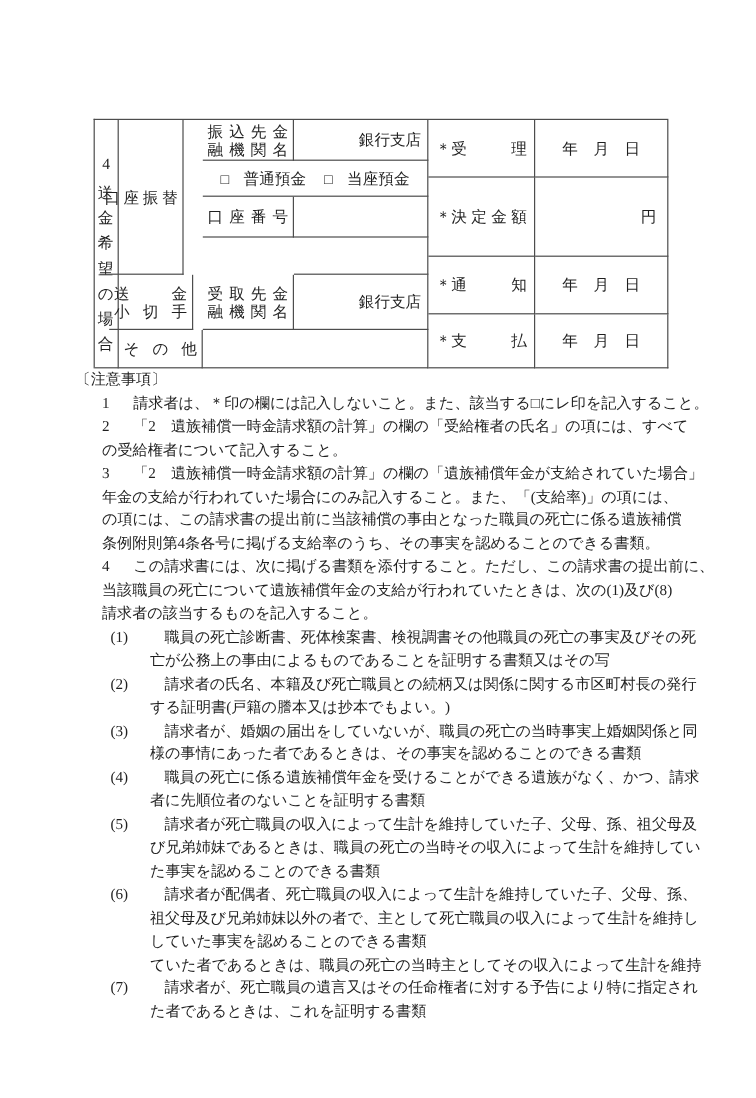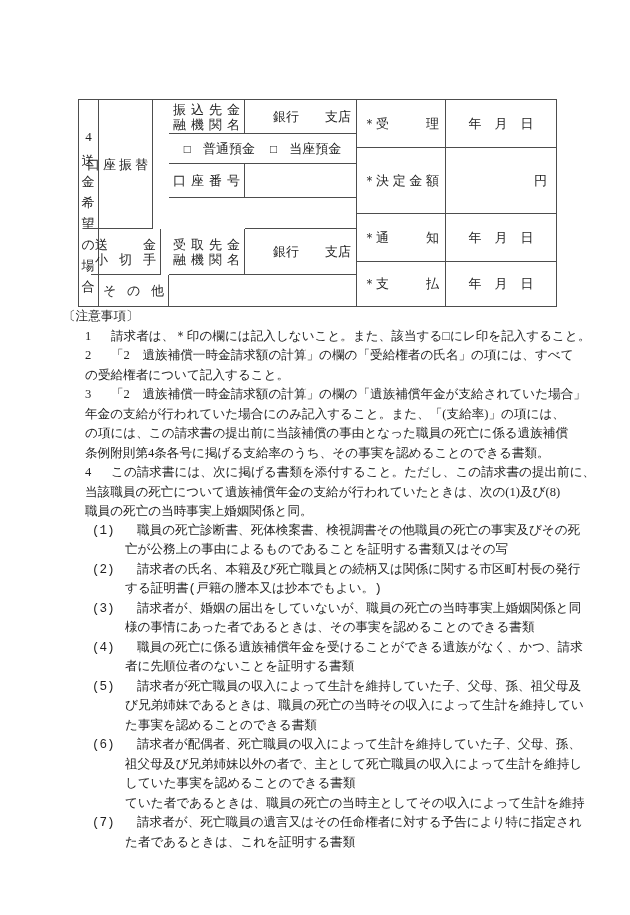--- a/index.html
+++ b/index.html
@@ -7,33 +7,33 @@
         font-family:"Liberation Serif","DejaVu Serif",serif;color:#1f1f1f;}
   
   .tbl{position:absolute;left:78px;top:99px;width:478px;height:207px;
        border-top:1px solid #4d4d4d;border-left:1px solid #4d4d4d;font-size:13px;}
   .cell{position:absolute;box-sizing:border-box;border-right:1px solid #4d4d4d;
         border-bottom:1px solid #4d4d4d;display:flex;flex-direction:column;justify-content:center;}
   .jline{text-align:justify;text-align-last:justify;padding:0 4px;line-height:15px;}
   .sec{align-items:center;justify-content:flex-start;padding-top:30px;gap:6px;}
   .sec .num{line-height:14px;}
   .sec .vtxt{width:14px;word-break:break-all;line-height:21px;text-align:left;}
-  .vbank{flex-direction:row;justify-content:flex-end;align-items:center;gap:26px;padding-right:5px;}
+  .vbank{flex-direction:row;justify-content:flex-end;align-items:center;padding-right:5px;}
   .vcheck{flex-direction:row;justify-content:center;align-items:center;gap:15px;}
   .cbgroup{display:flex;align-items:center;gap:12px;}
   .cbx{font-size:12px;line-height:12px;}
   .alabel{flex-direction:row;justify-content:space-between;align-items:center;padding:0 6px;}
   .vdate{flex-direction:row;justify-content:center;align-items:center;}
   .vamount{flex-direction:row;justify-content:flex-end;align-items:center;padding-right:9px;}
   
   .notes{position:absolute;left:63px;top:307px;width:540px;font-size:12.6px;line-height:19.5px;}
   .nline{white-space:nowrap;}
   .nitem{margin-left:22px;}
   .nnum{display:inline-block;width:26px;}
-  .nsub{margin-left:62px;font-family:Liberation Mono, monospace;}
+  .nsub{margin-left:62px;}
   .nsub .first{margin-left:-33px;}
   .snum{display:inline-block;width:45px;}
 </style>
 </head>
 <body>
 
 <div class="page">
 
   <div class="tbl">
 
@@ -142,21 +142,21 @@
     <div class="nitem">
       <div class="nline"><span class="nnum">3</span><span>「2　遺族補償一時金請求額の計算」の欄の「遺族補償年金が支給されていた場合」</span></div>
       <div class="nline">年金の支給が行われていた場合にのみ記入すること。また、「(支給率)」の項には、</div>
       <div class="nline">の項には、この請求書の提出前に当該補償の事由となった職員の死亡に係る遺族補償</div>
       <div class="nline">条例附則第4条各号に掲げる支給率のうち、その事実を認めることのできる書類。</div>
     </div>
 
     <div class="nitem">
       <div class="nline"><span class="nnum">4</span><span>この請求書には、次に掲げる書類を添付すること。ただし、この請求書の提出前に、</span></div>
       <div class="nline">当該職員の死亡について遺族補償年金の支給が行われていたときは、次の(1)及び(8)</div>
-      <div class="nline">職員の死亡の当時事実上婚姻関係と同。</div>
+      <div class="nline">請求者の該当するものを記入すること。</div>
     </div>
 
     <div class="nsub">
       <div class="nline first"><span class="snum">(1)</span><span>職員の死亡診断書、死体検案書、検視調書その他職員の死亡の事実及びその死</span></div>
       <div class="nline">亡が公務上の事由によるものであることを証明する書類又はその写</div>
     </div>
 
     <div class="nsub">
       <div class="nline first"><span class="snum">(2)</span><span>請求者の氏名、本籍及び死亡職員との続柄又は関係に関する市区町村長の発行</span></div>
       <div class="nline">する証明書(戸籍の謄本又は抄本でもよい。)</div>

